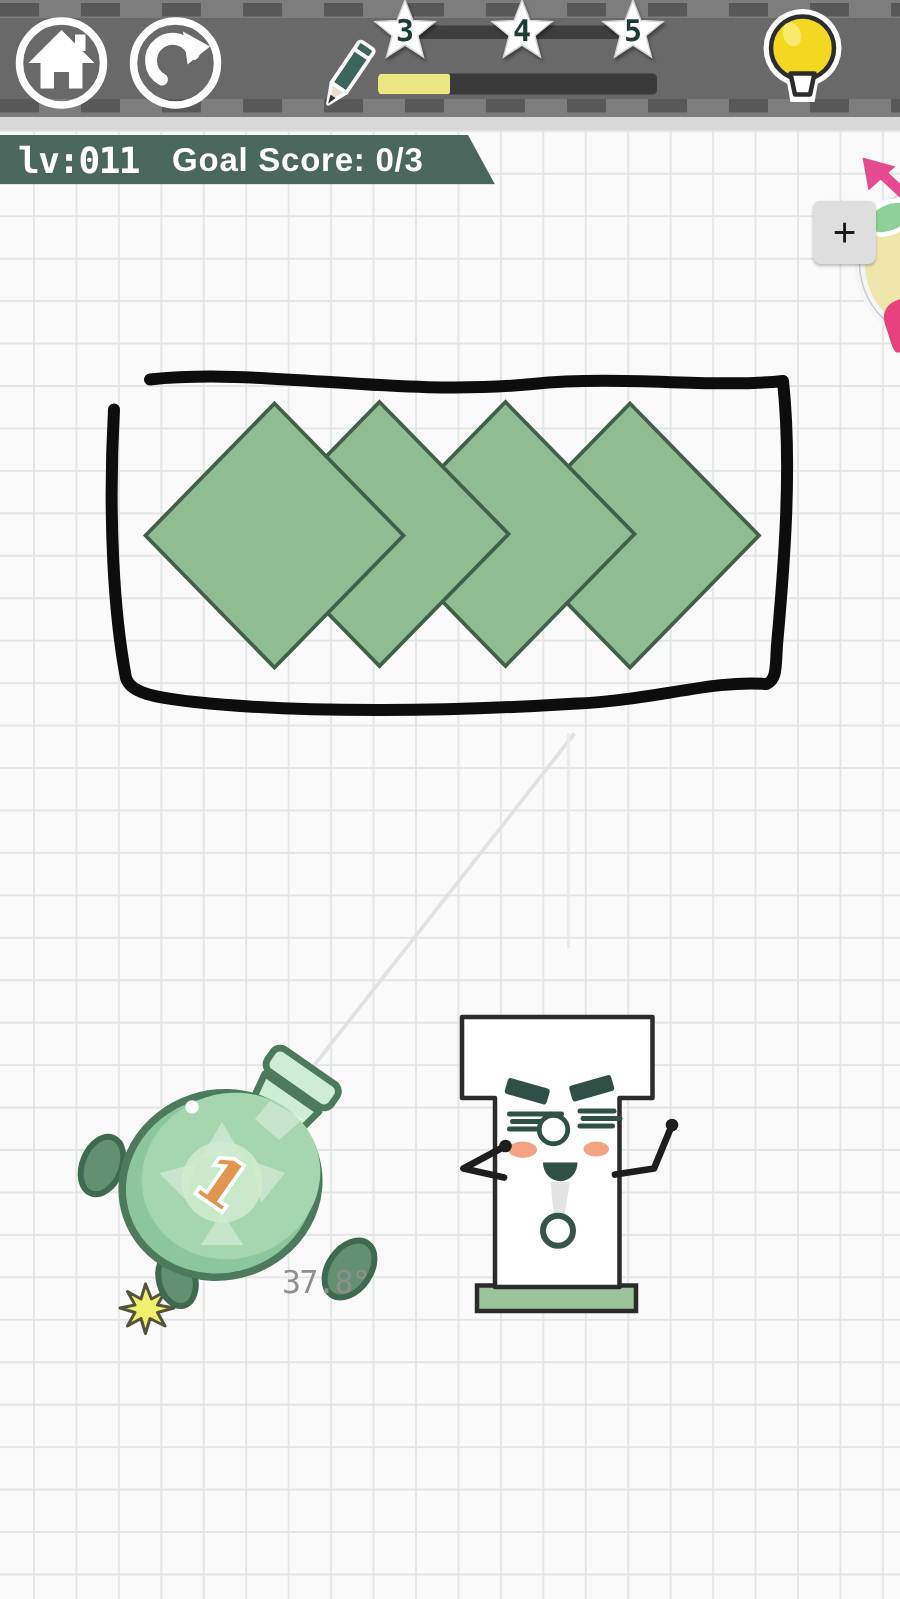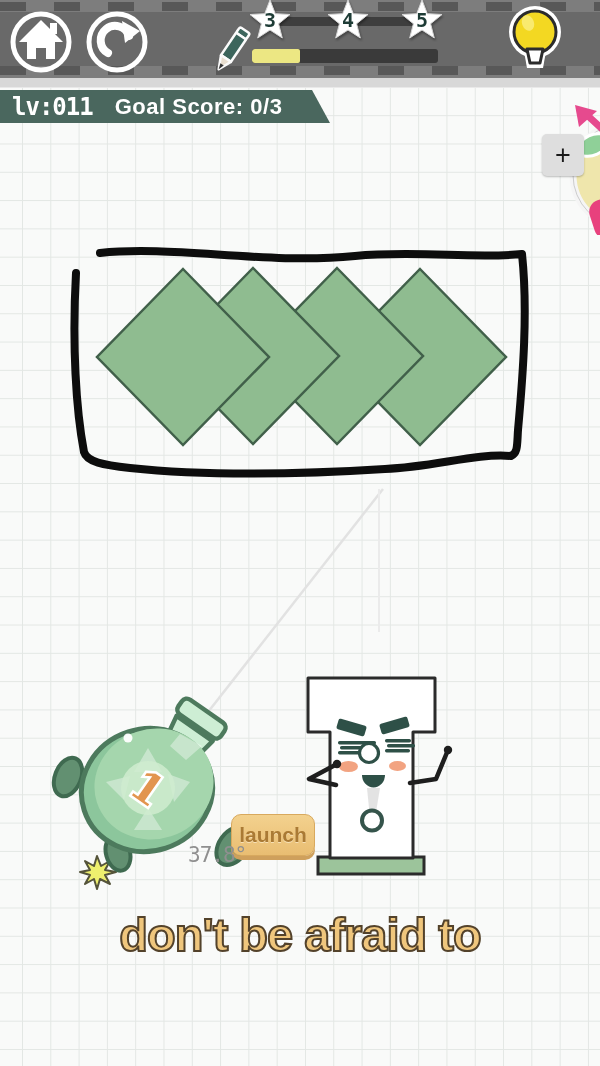--- a/index.html
+++ b/index.html
@@ -143,27 +143,23 @@
     <circle cx="79" cy="160.5" r="10" fill="#ffffff" stroke="#35544b" stroke-width="4"></circle>
 
     <g stroke="#1e1e1e" stroke-width="4.5" stroke-linecap="round" stroke-linejoin="round" fill="none">
       <polyline points="44,104 16,119 43,125"></polyline>
       <polyline points="117,123 143,119 155,90"></polyline>
     </g>
     <circle cx="44" cy="104" r="4.2" fill="#1e1e1e"></circle>
     <circle cx="155" cy="90" r="4.2" fill="#1e1e1e"></circle>
   </svg>
 
-  <div class="abs launchbtn">
-    <span>launch</span>
-  </div>
   <div class="abs angle">37.8°</div>
 
   <div class="abs hint">
-    <div>don't be afraid to</div>
   </div>
 
   <div class="abs topbar">
     <div class="band"></div>
     <div class="dashes top"></div>
     <div class="dashes bottom"></div>
   </div>
   <div class="abs understrip"></div>
 
   <svg class="abs iconbtn" style="left:8px;top:9px;" width="66" height="66" viewBox="0 0 66 66">

